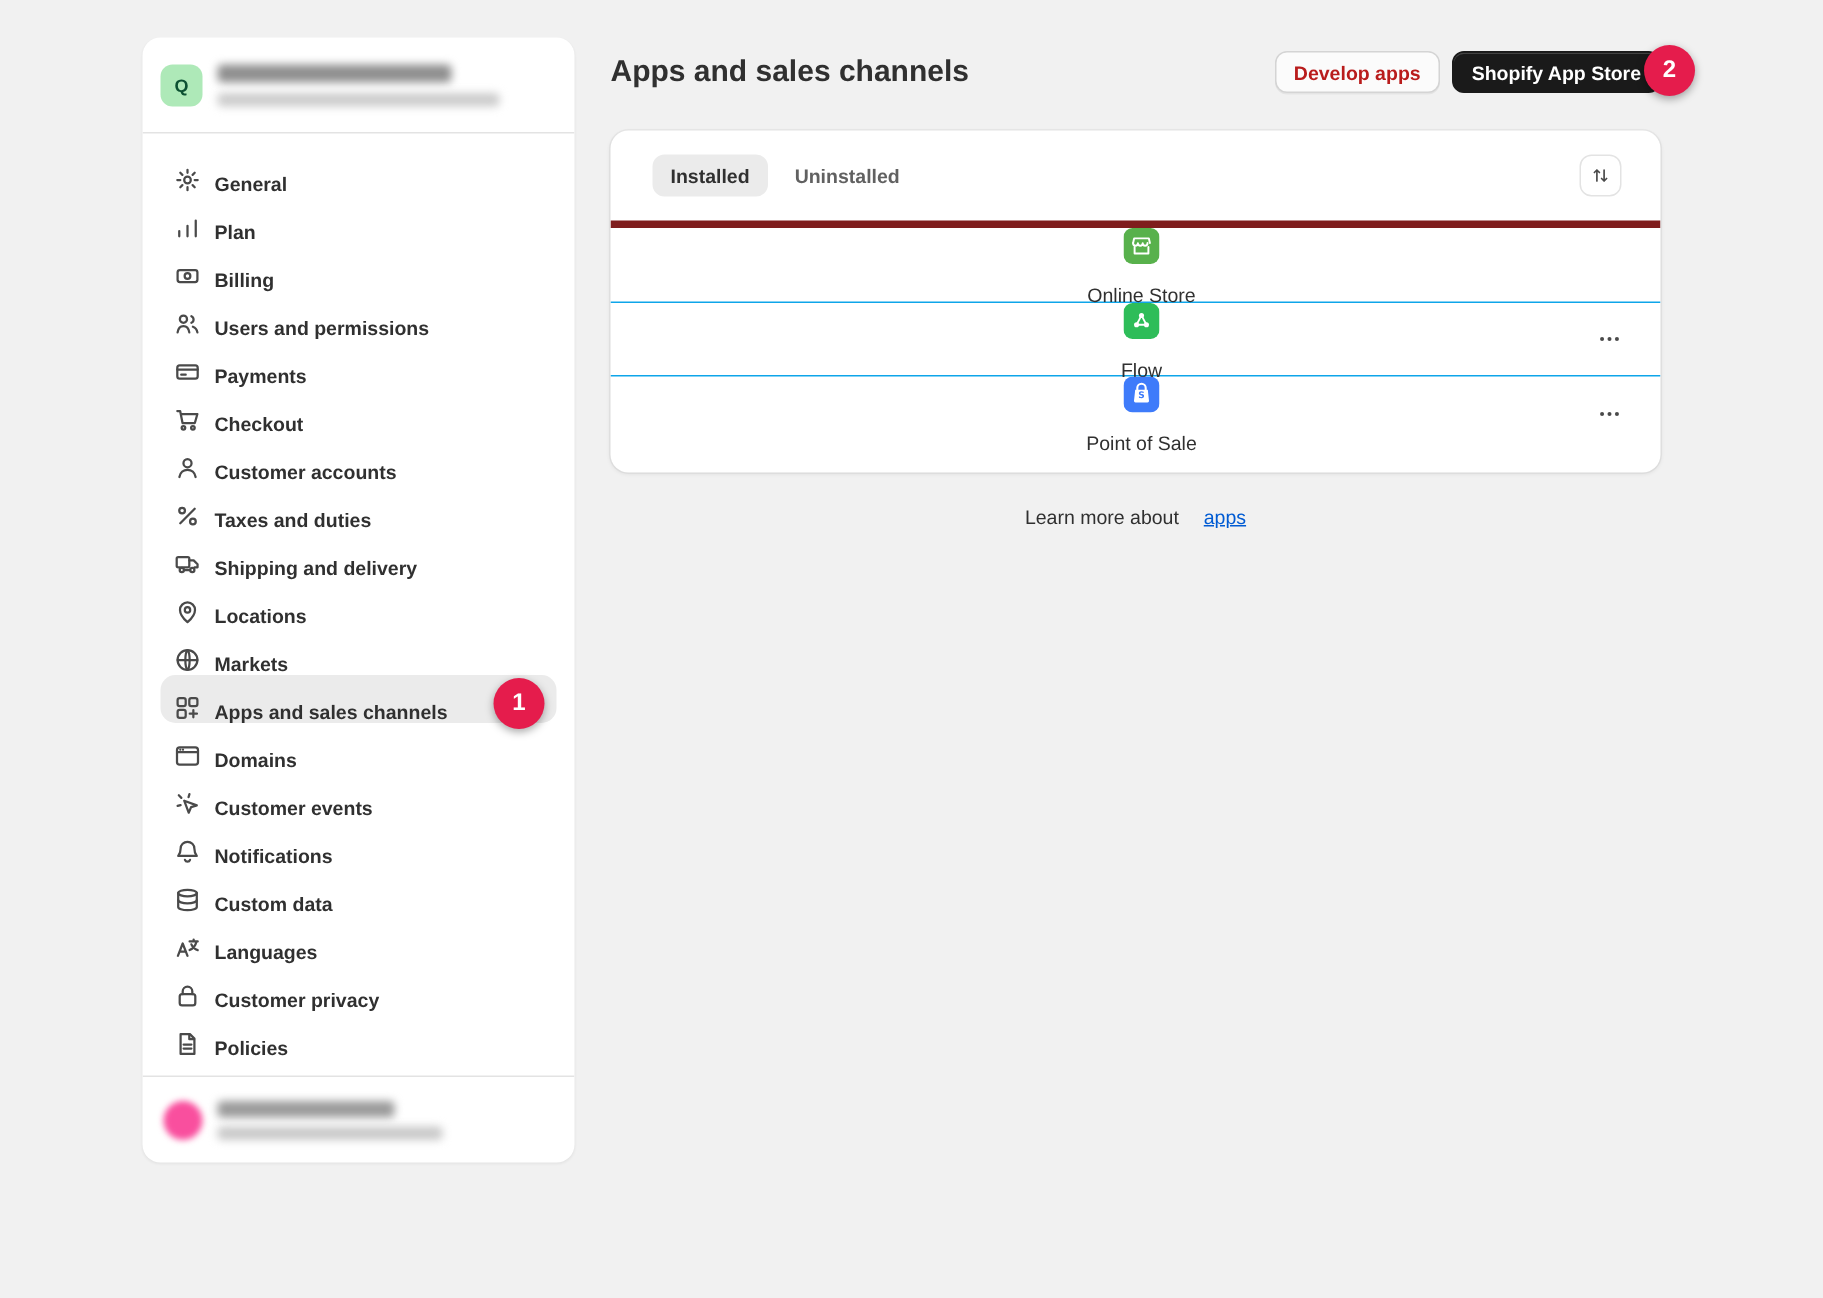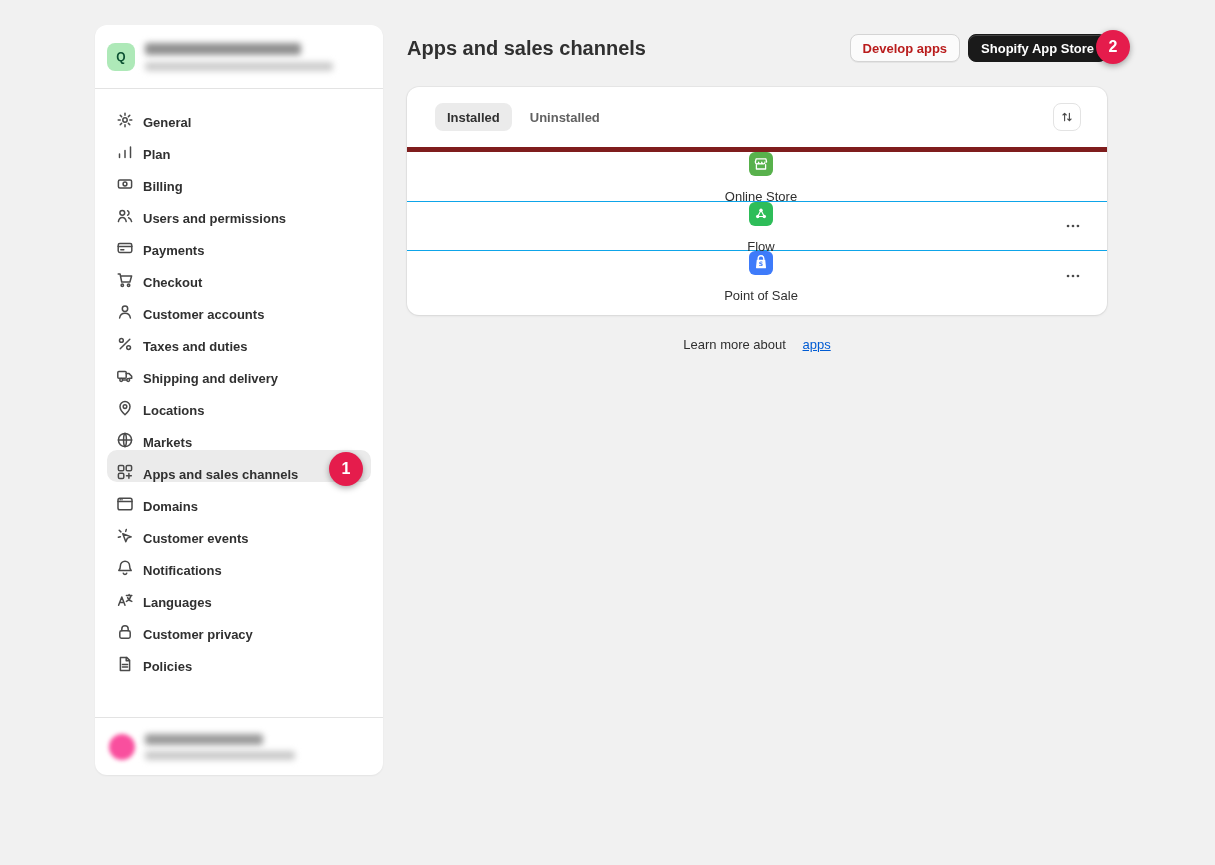--- a/index.html
+++ b/index.html
@@ -302,20 +302,30 @@
           <span class="nav-label">Customer events</span>
         </div>
         <div class="nav-item">
           <span class="nav-icon">
             <svg viewBox="0 0 20 20">
               <path d="M10 3.2a4.6 4.6 0 0 1 4.6 4.6c0 2.9.8 3.9 1.6 4.8H3.8c.8-.9 1.6-1.9 1.6-4.8A4.6 4.6 0 0 1 10 3.2z"></path>
               <path d="M8.3 15.2a1.8 1.8 0 0 0 3.4 0"></path>
             </svg>
           </span>
           <span class="nav-label">Notifications</span>
+        </div>
+        <div class="nav-item">
+          <span class="nav-icon">
+            <svg viewBox="0 0 20 20">
+              <ellipse cx="10" cy="5.4" rx="6.2" ry="2.2"></ellipse>
+              <path d="M3.8 5.4v9.2c0 1.2 2.8 2.2 6.2 2.2s6.2-1 6.2-2.2V5.4"></path>
+              <path d="M3.8 10c0 1.2 2.8 2.2 6.2 2.2s6.2-1 6.2-2.2"></path>
+            </svg>
+          </span>
+          <span class="nav-label">Custom data</span>
         </div>
         <div class="nav-item">
           <span class="nav-icon">
             <svg viewBox="0 0 20 20">
               <path d="M3.6 15.2 6.8 7l3.2 8.2M4.8 12.4h4"></path>
               <path d="M11.4 5.6h5.4M14.1 4.4v1.2M16 5.6c-.6 2.6-2.4 4.8-4.6 5.8M12.6 7.6c.8 1.9 2.4 3.3 4.2 3.8"></path>
             </svg>
           </span>
           <span class="nav-label">Languages</span>
         </div>

